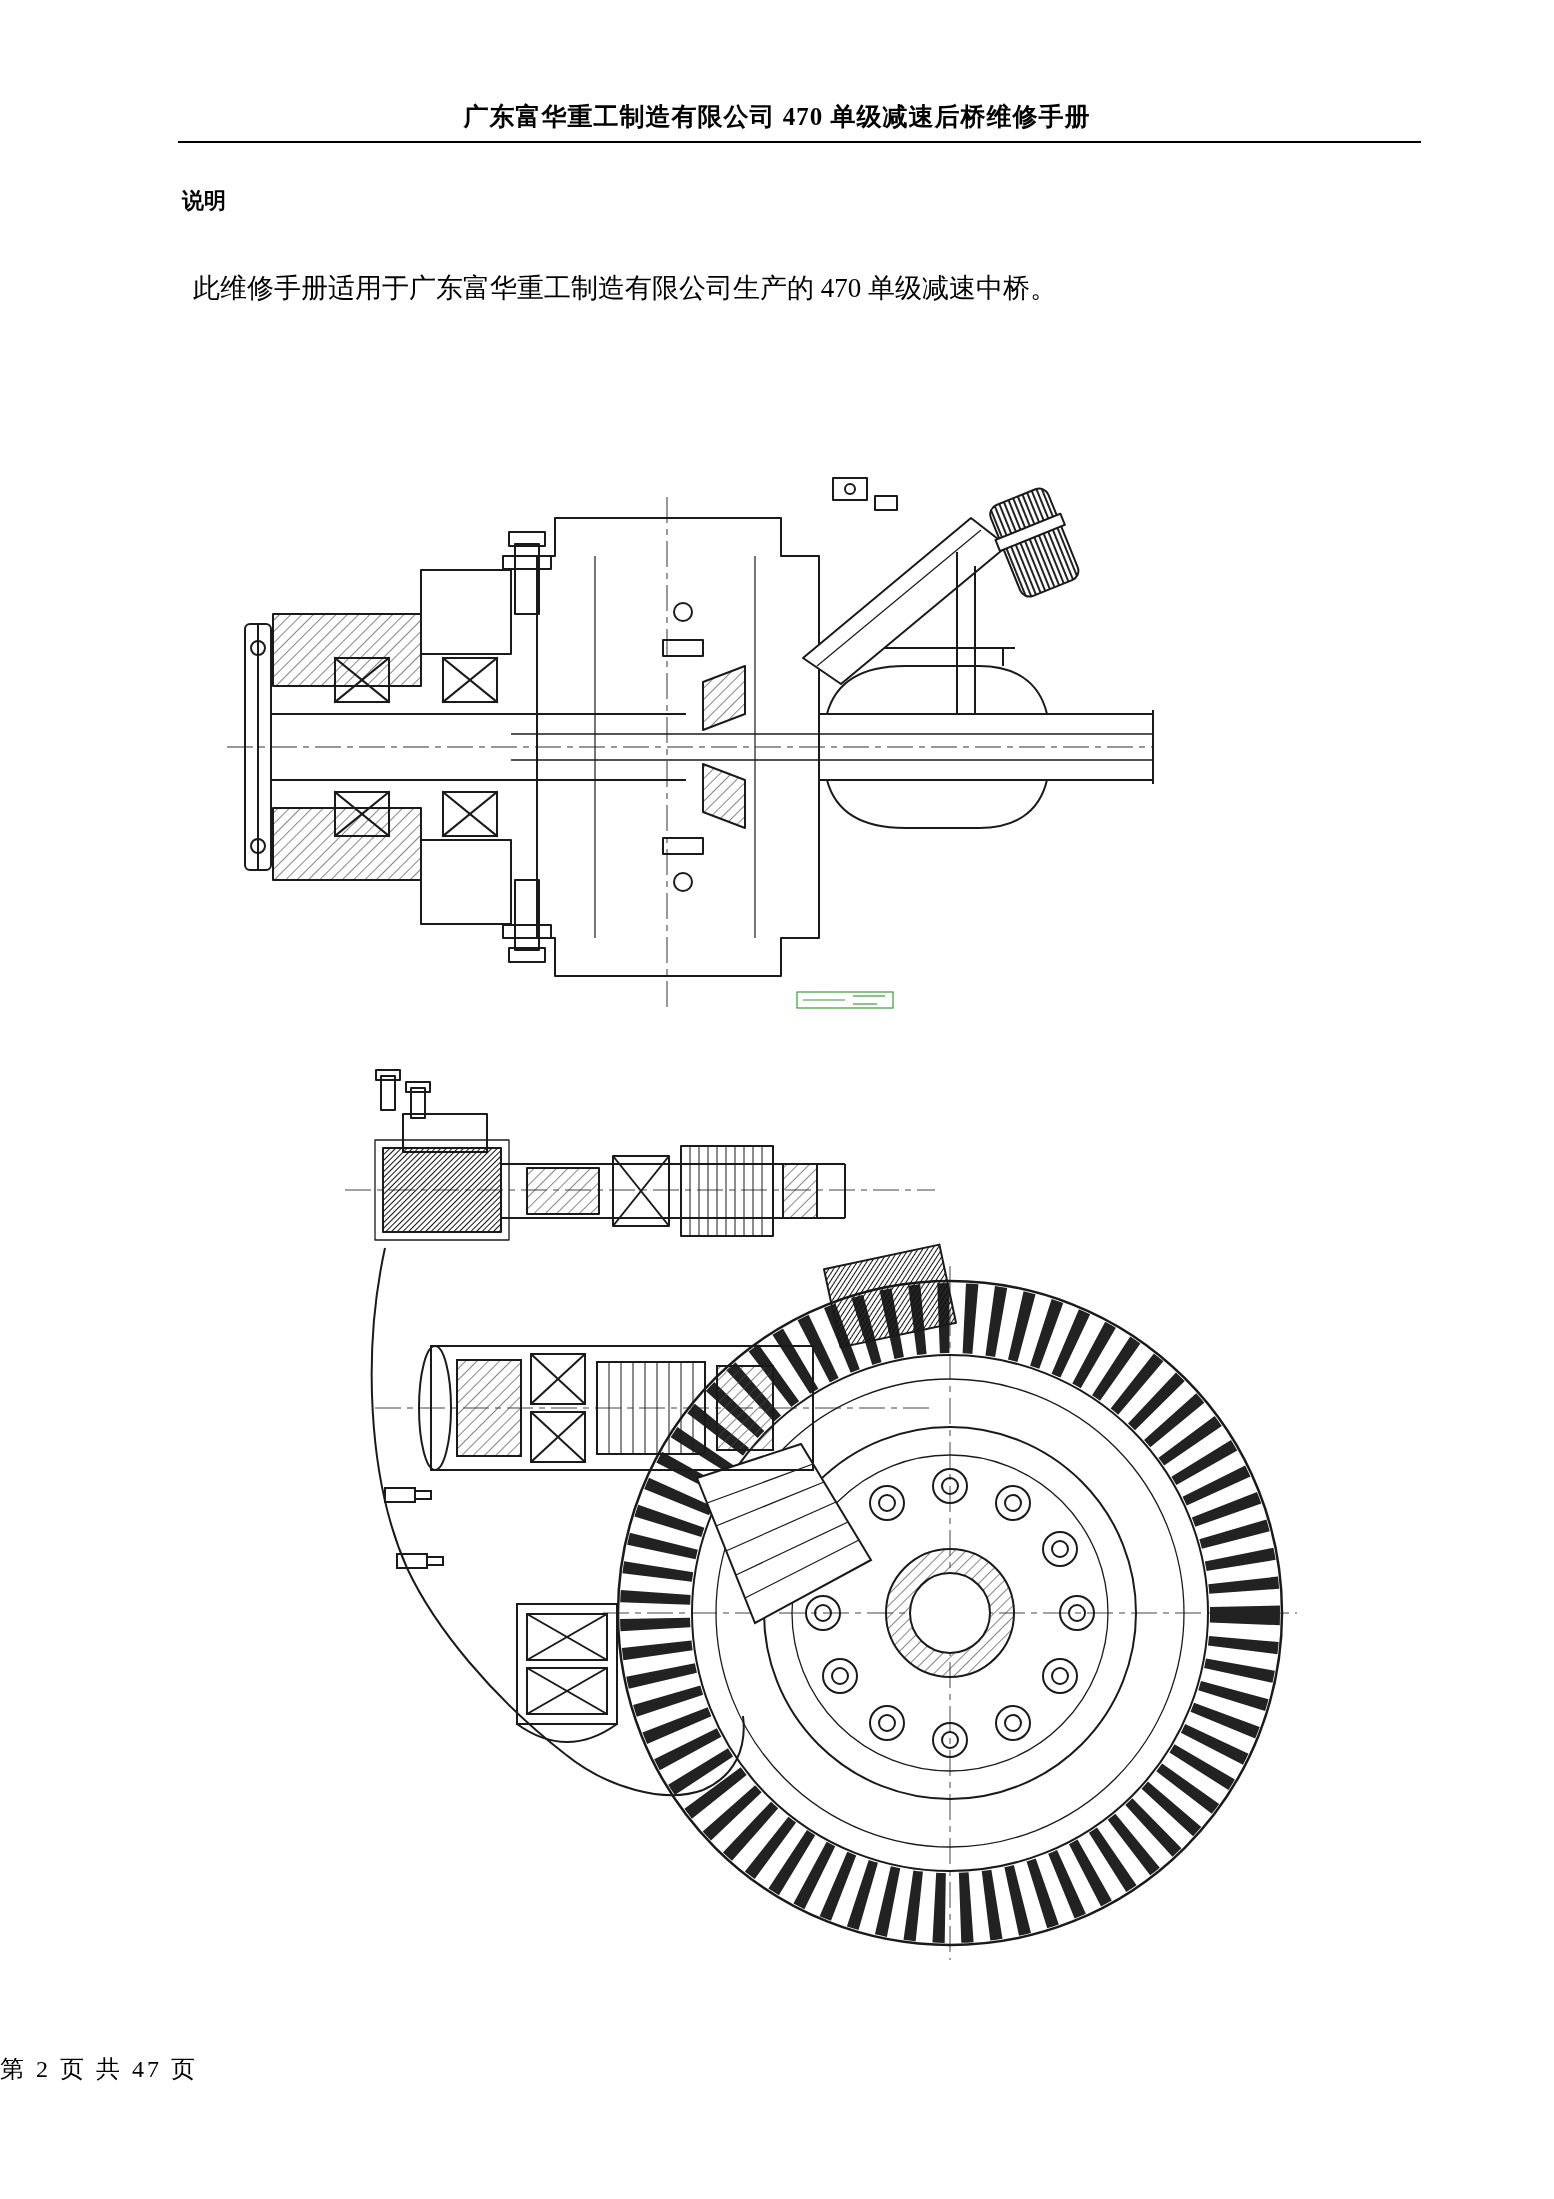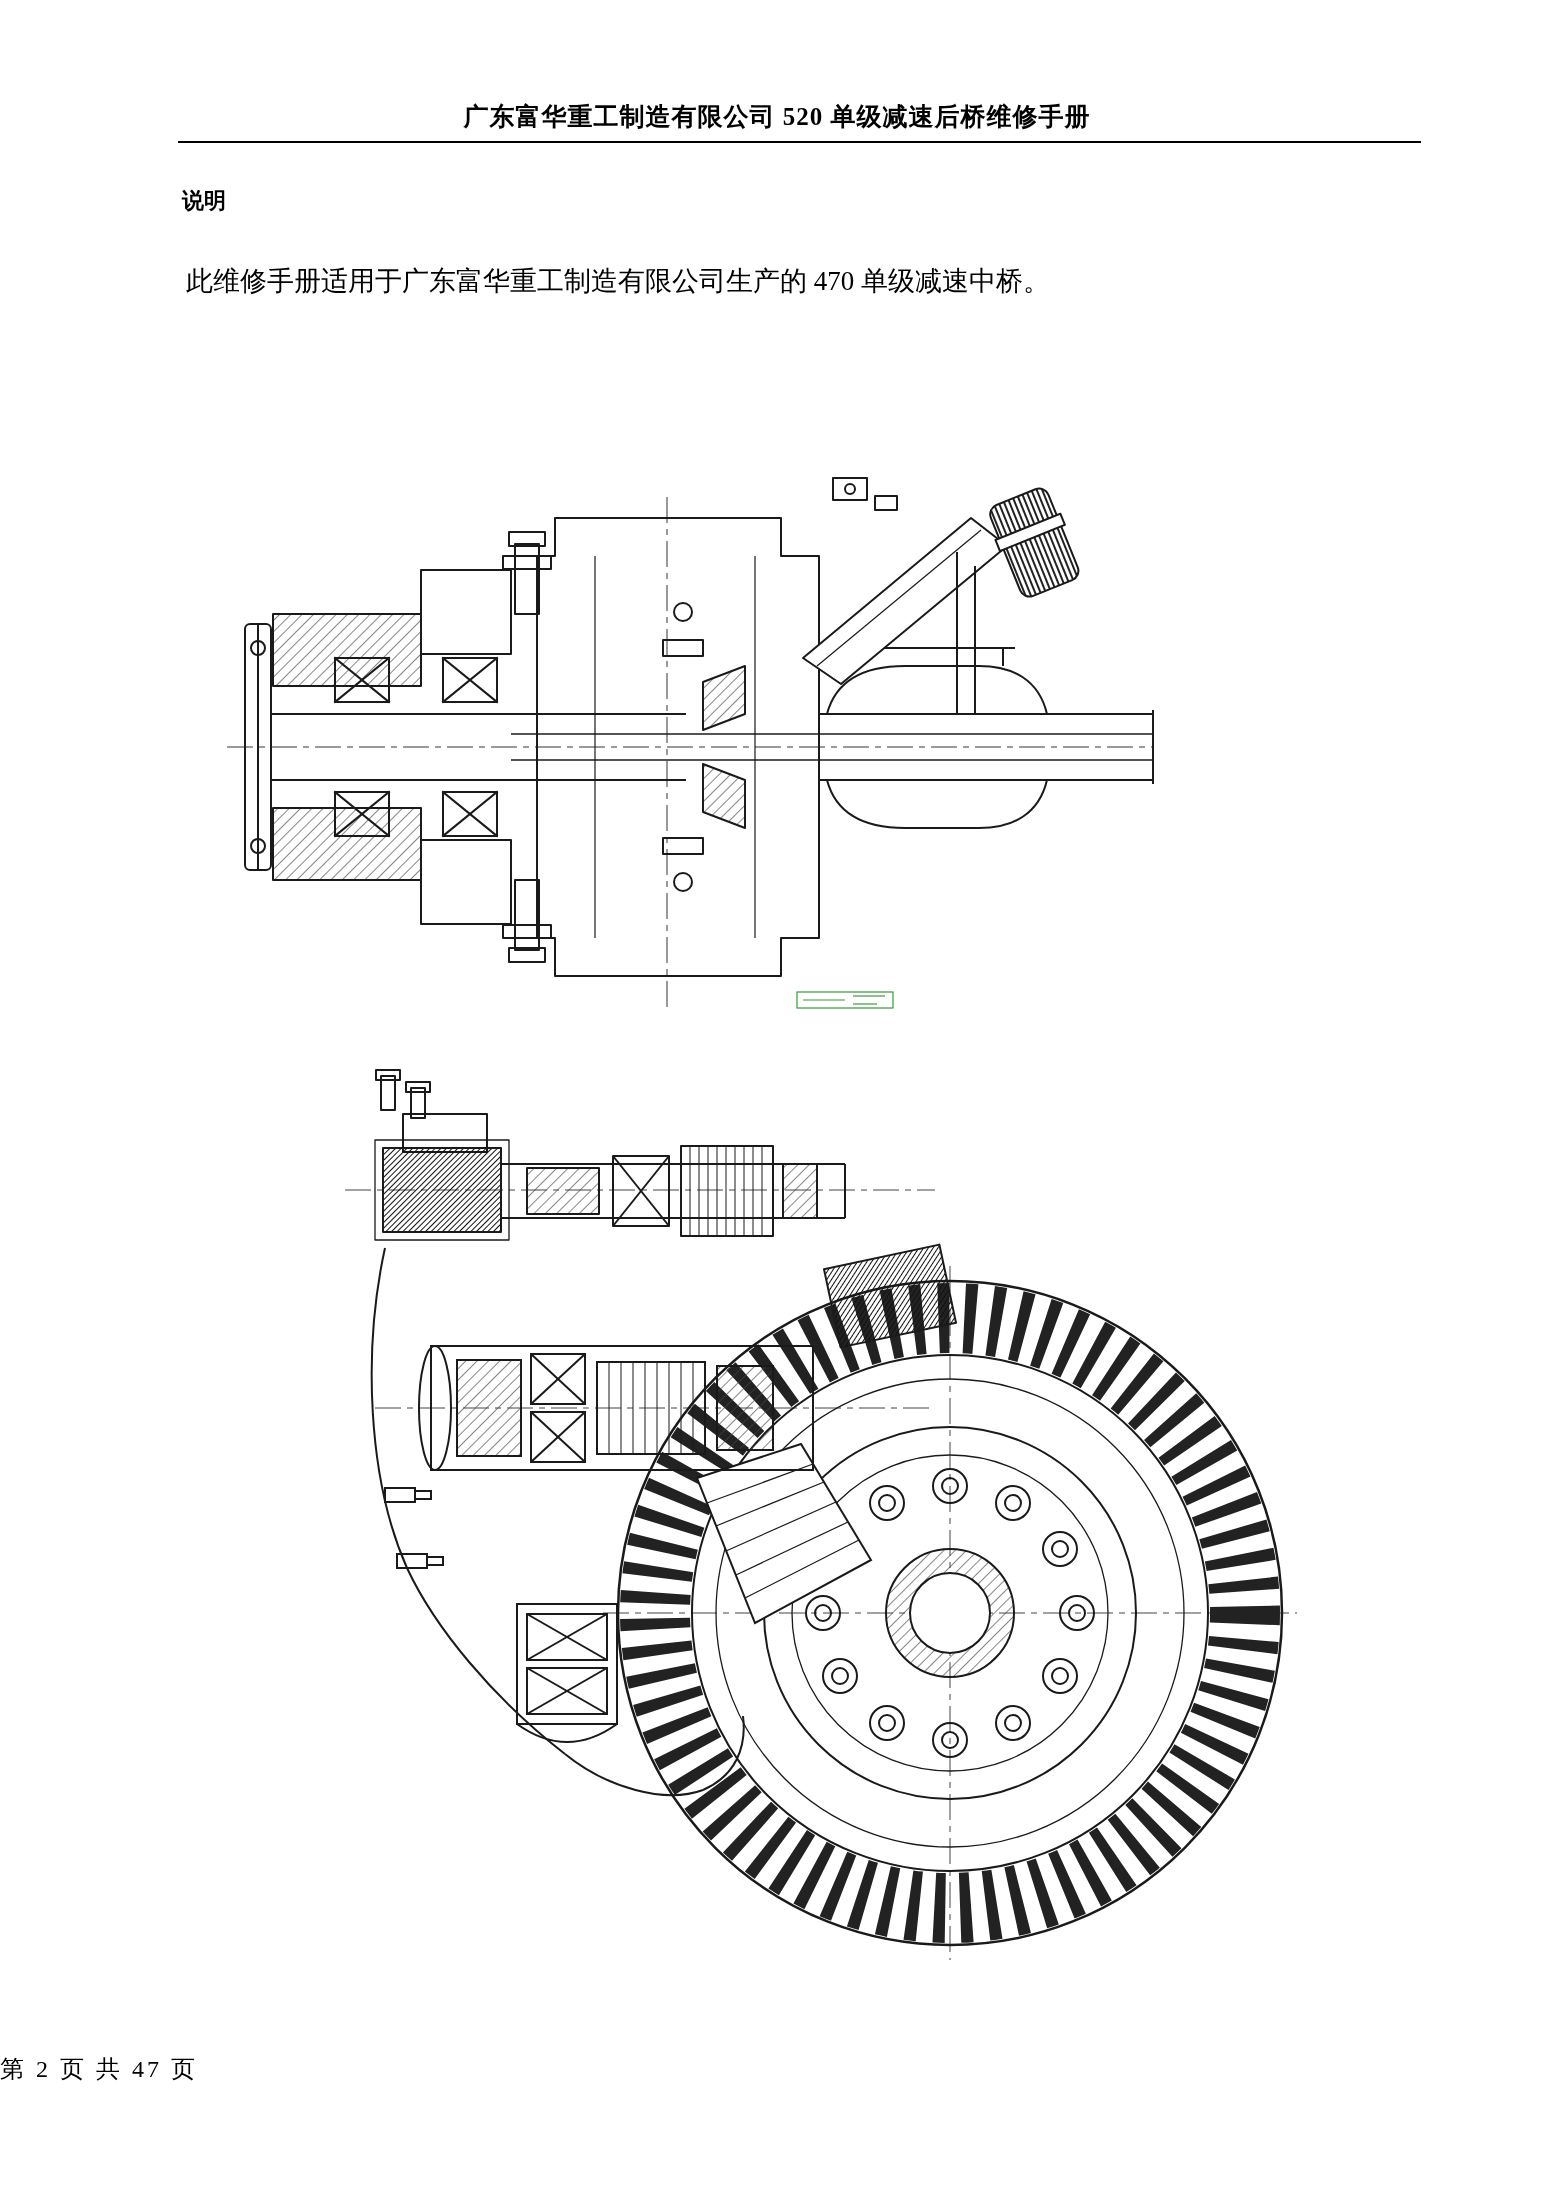--- a/index.html
+++ b/index.html
@@ -3,33 +3,33 @@
 <meta charset="utf-8">
 <style>
   html,body{margin:0;padding:0;background:#ffffff;}
   body{font-family:"Liberation Serif","DejaVu Serif",serif;color:#000;}
   .page{position:relative;width:1554px;height:2199px;background:#fff;overflow:hidden;margin:0 auto;}
   .header-title{position:absolute;top:100px;left:0;width:100%;text-align:center;
     font-size:25px;font-weight:bold;letter-spacing:1px;white-space:nowrap;}
   .header-rule{position:absolute;top:141px;left:178px;width:1243px;height:2px;background:#000;}
   .section-heading{position:absolute;top:186px;left:182px;font-size:22px;font-weight:bold;}
   .body-text{position:absolute;top:254px;left:182px;width:1055px;font-size:27px;line-height:47px;text-align:justify;}
-  .body-text p{margin:4px;}
+  .body-text p{margin:11px;}
   .figure{position:absolute;}
   .figure1{top:452px;left:215px;width:950px;height:590px;}
   .figure2{top:1048px;left:235px;width:1100px;height:950px;}
   .footer{position:absolute;top:2053px;left:0;width:100%;text-align:left;font-size:24px;letter-spacing:3px;}
   svg{display:block;}
 </style>
 </head>
 <body>
 
 <div class="page">
 
-  <div class="header-title">广东富华重工制造有限公司 520 单级减速后桥维修手册</div>
+  <div class="header-title">广东富华重工制造有限公司 470 单级减速后桥维修手册</div>
   <div class="header-rule"></div>
 
   <div class="section-heading">说明</div>
 
   <div class="body-text">
     <p>此维修手册适用于广东富华重工制造有限公司生产的 470 单级减速中桥。</p>
   </div>
 
   <div class="figure figure1">
     <svg width="950" height="590" viewBox="0 0 950 590">

